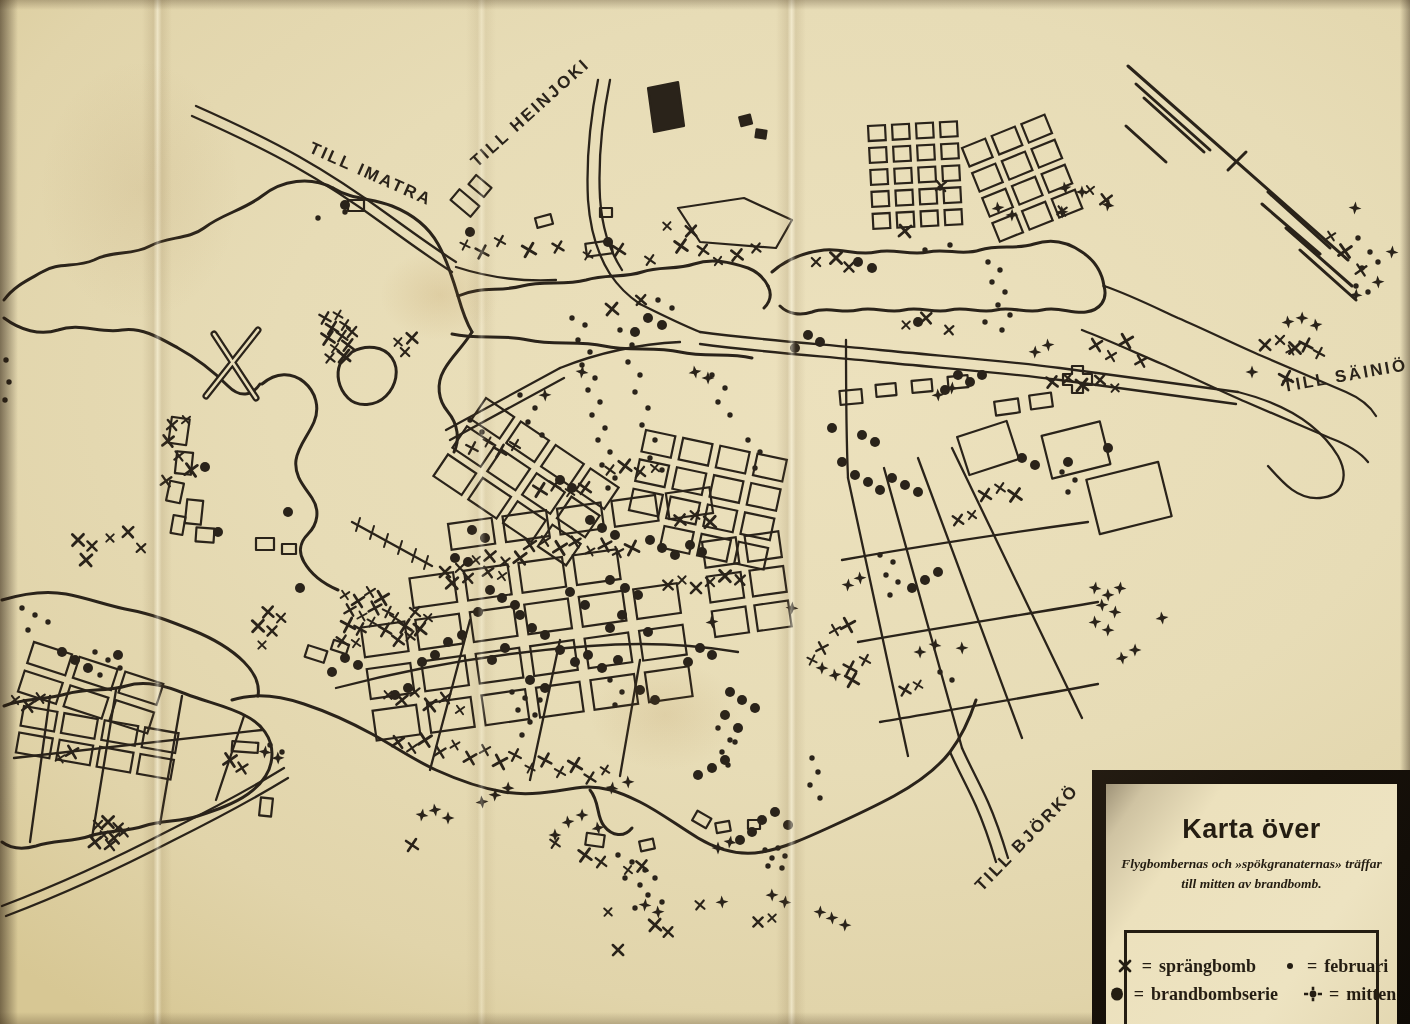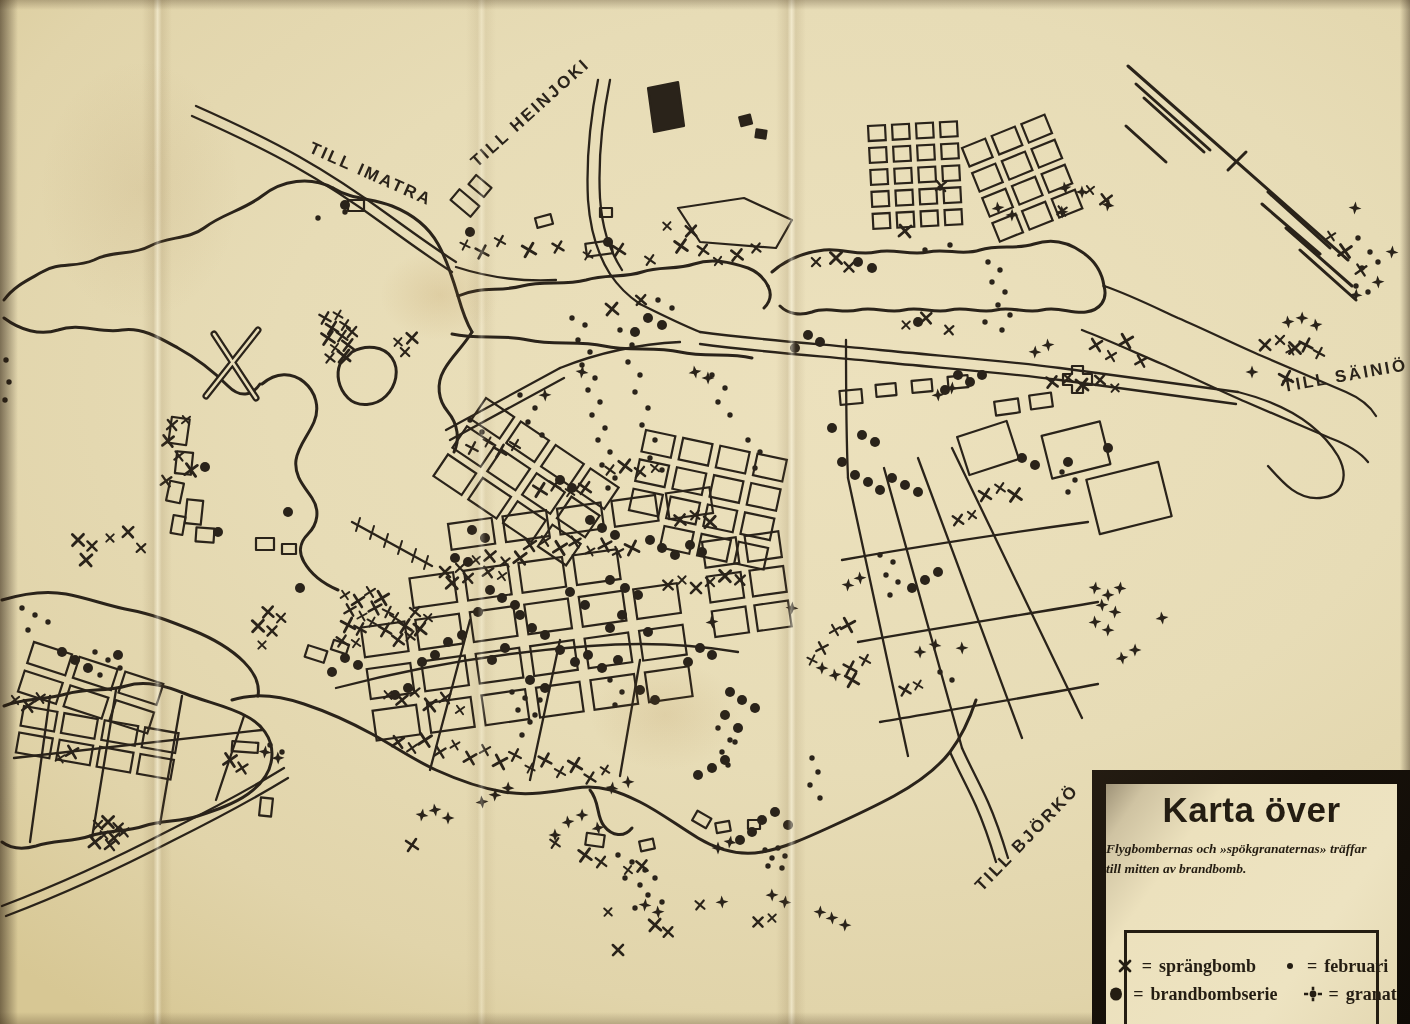--- a/index.html
+++ b/index.html
@@ -28,23 +28,23 @@
     background:radial-gradient(closest-side, rgba(160,115,50,.12), rgba(160,115,50,0));}
   .stain3{left:40px;top:60px;width:200px;height:260px;
     background:radial-gradient(closest-side, rgba(150,110,55,.10), rgba(150,110,55,0));}
 
   
   .card-backdrop{position:absolute;left:1092px;top:770px;right:0;bottom:0;
     background:linear-gradient(135deg,#241c12 0%,#17110a 40%,#0f0b06 100%);}
   .card{position:absolute;left:14px;top:14px;right:13px;bottom:0;
     background:linear-gradient(125deg,#9f9378 0%,#cfc3a2 9%,#ece1bd 26%,#ede3c1 70%,#e4d8b2 100%);
     color:#241d12;}
-  .card-title{margin-top:6px;text-align:center;font-weight:700;line-height:1.12;
-    font-size:35px;letter-spacing:.5px;}
-  .card-sub{margin-top:10px;text-align:left;font-family:"Liberation Serif",serif;
+  .card-title{margin-top:30px;text-align:center;font-weight:700;line-height:1.12;
+    font-size:27px;letter-spacing:.5px;}
+  .card-sub{margin-top:10px;text-align:center;font-family:"Liberation Serif",serif;
     font-style:italic;font-weight:600;font-size:13.5px;line-height:1.45;}
   .legend-box{position:absolute;left:18px;right:18px;top:146px;height:86px;
     border:3px solid #241d12;display:flex;flex-direction:column;justify-content:center;
     gap:7px;padding:4px 6px;}
   .legend-row{display:flex;justify-content:center;align-items:center;gap:6px;
     font-family:"Liberation Serif",serif;font-weight:600;font-size:18px;}
   .legend-entry{display:flex;align-items:center;gap:7px;}
   .legend-entry + .legend-entry{margin-left:18px;}
   .lsym{display:inline-flex;width:20px;justify-content:center;align-items:center;}
 </style>
@@ -847,19 +847,19 @@
             <span>brandbombserie</span>
           </span>
           <span class="legend-entry">
             <span class="lsym">
               <svg width="22" height="16">
                 <circle cx="11" cy="8" r="3.4" fill="#241d12"></circle>
                 <path d="M2,8 h4.2 M15.8,8 H20 M11,0.8 v3.4 M11,11.8 v3.4" stroke="#241d12" stroke-width="2.6"></path>
               </svg>
             </span>
             <span>=</span>
-            <span>granat</span>
+            <span>mitten</span>
           </span>
         </div>
       </div>
     </div>
   </div>
 </div>
 
 </body></html>

